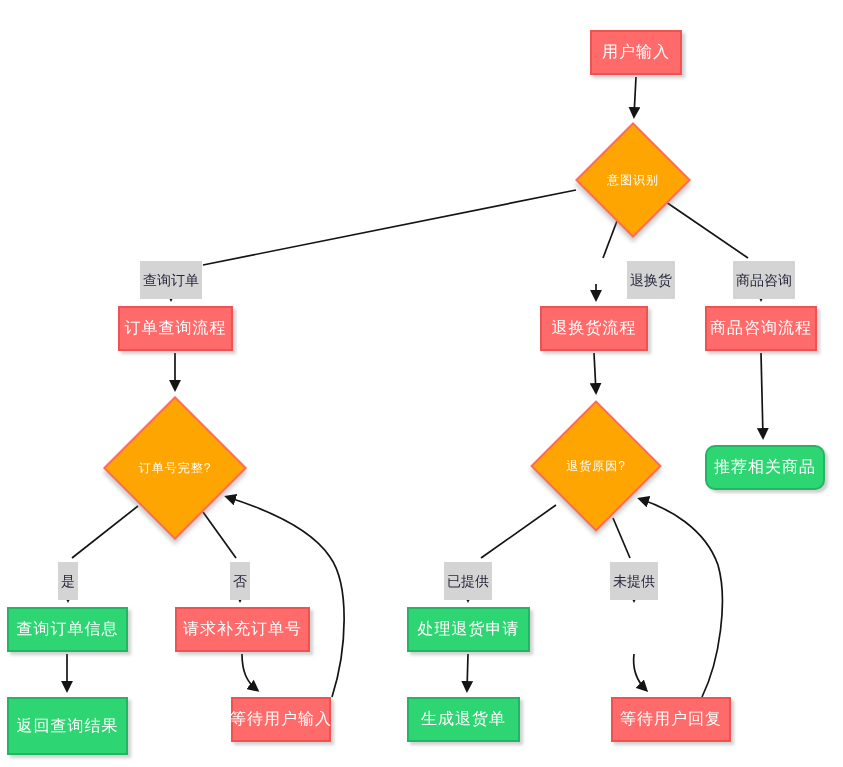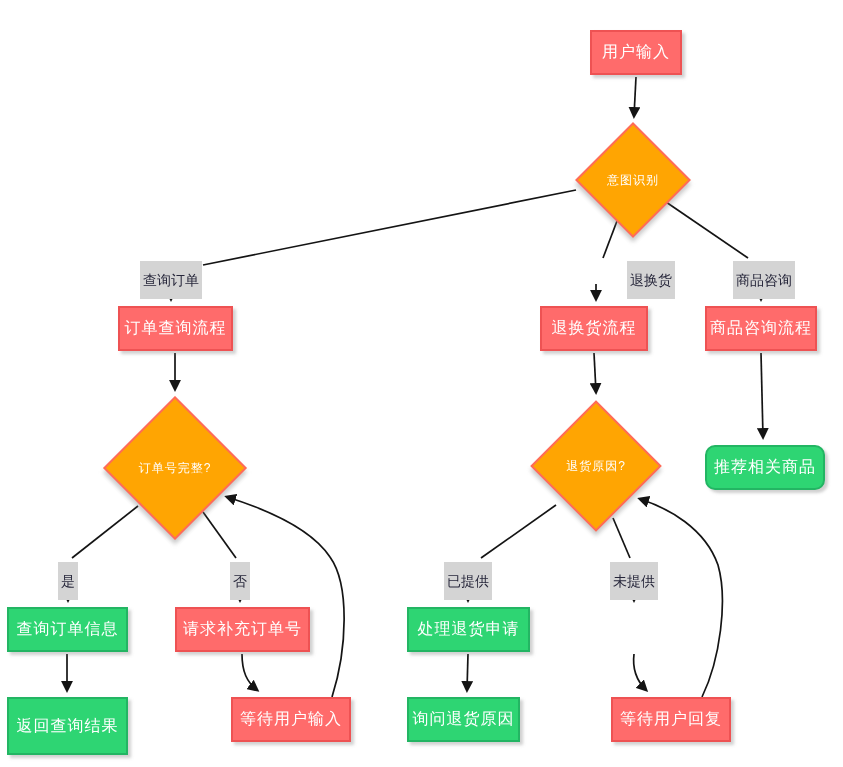--- a/index.html
+++ b/index.html
@@ -46,21 +46,21 @@
   #n-order-complete { left:103px; top:396px; width:144px; height:144px; }
   #n-order-complete .shape { width:102px; height:102px; }
   #n-return-reason  { left:530px; top:400px; width:132px; height:132px; }
   #n-return-reason .shape { width:93px; height:93px; }
   #n-recommend      { left:705px; top:445px; width:120px; height:45px;border-radius:10px; }
   #n-query-info     { left:7px;   top:607px; width:121px; height:45px; }
   #n-request-no     { left:175px; top:607px; width:135px; height:45px; }
   #n-process-return { left:407px; top:607px; width:123px; height:45px; }
   #n-ask-reason     { left:573px; top:607px; width:121px; height:45px; }
   #n-return-result  { left:7px;   top:697px; width:121px; height:58px; }
-  #n-wait-input     { left:231px; top:697px; width:120px; height:45px; }
+  #n-wait-input     { left:231px; top:697px; width:100px; height:45px; }
   #n-generate       { left:407px; top:697px; width:113px; height:45px; }
   #n-wait-reply     { left:611px; top:697px; width:120px; height:45px; }
 
   #l-query-order  { left:171px; top:261px; }
   #l-return       { left:624px; top:261px;margin-left:27px; }
   #l-product      { left:764px; top:261px; }
   #l-yes          { left:68px;  top:562px; }
   #l-no           { left:240px; top:562px; }
   #l-provided     { left:468px; top:562px; }
   #l-not-provided { left:634px; top:562px; }
@@ -122,21 +122,21 @@
     <div class="shape"></div>
     <span class="txt">退货原因?</span>
   </div>
 
   <div class="box green" id="n-recommend">推荐相关商品</div>
   <div class="box green" id="n-query-info">查询订单信息</div>
   <div class="box red" id="n-request-no">请求补充订单号</div>
   <div class="box green" id="n-process-return">处理退货申请</div>
   <div class="box green" id="n-return-result">返回查询结果</div>
   <div class="box red" id="n-wait-input">等待用户输入</div>
-  <div class="box green" id="n-generate">询问退货原因</div>
+  <div class="box green" id="n-generate">生成退货单</div>
   <div class="box red" id="n-wait-reply">等待用户回复</div>
 
   <div class="elabel" id="l-query-order">查询订单</div>
   <div class="elabel" id="l-return">退换货</div>
   <div class="elabel" id="l-product">商品咨询</div>
   <div class="elabel" id="l-yes">是</div>
   <div class="elabel" id="l-no">否</div>
   <div class="elabel" id="l-provided">已提供</div>
   <div class="elabel" id="l-not-provided">未提供</div>
 

